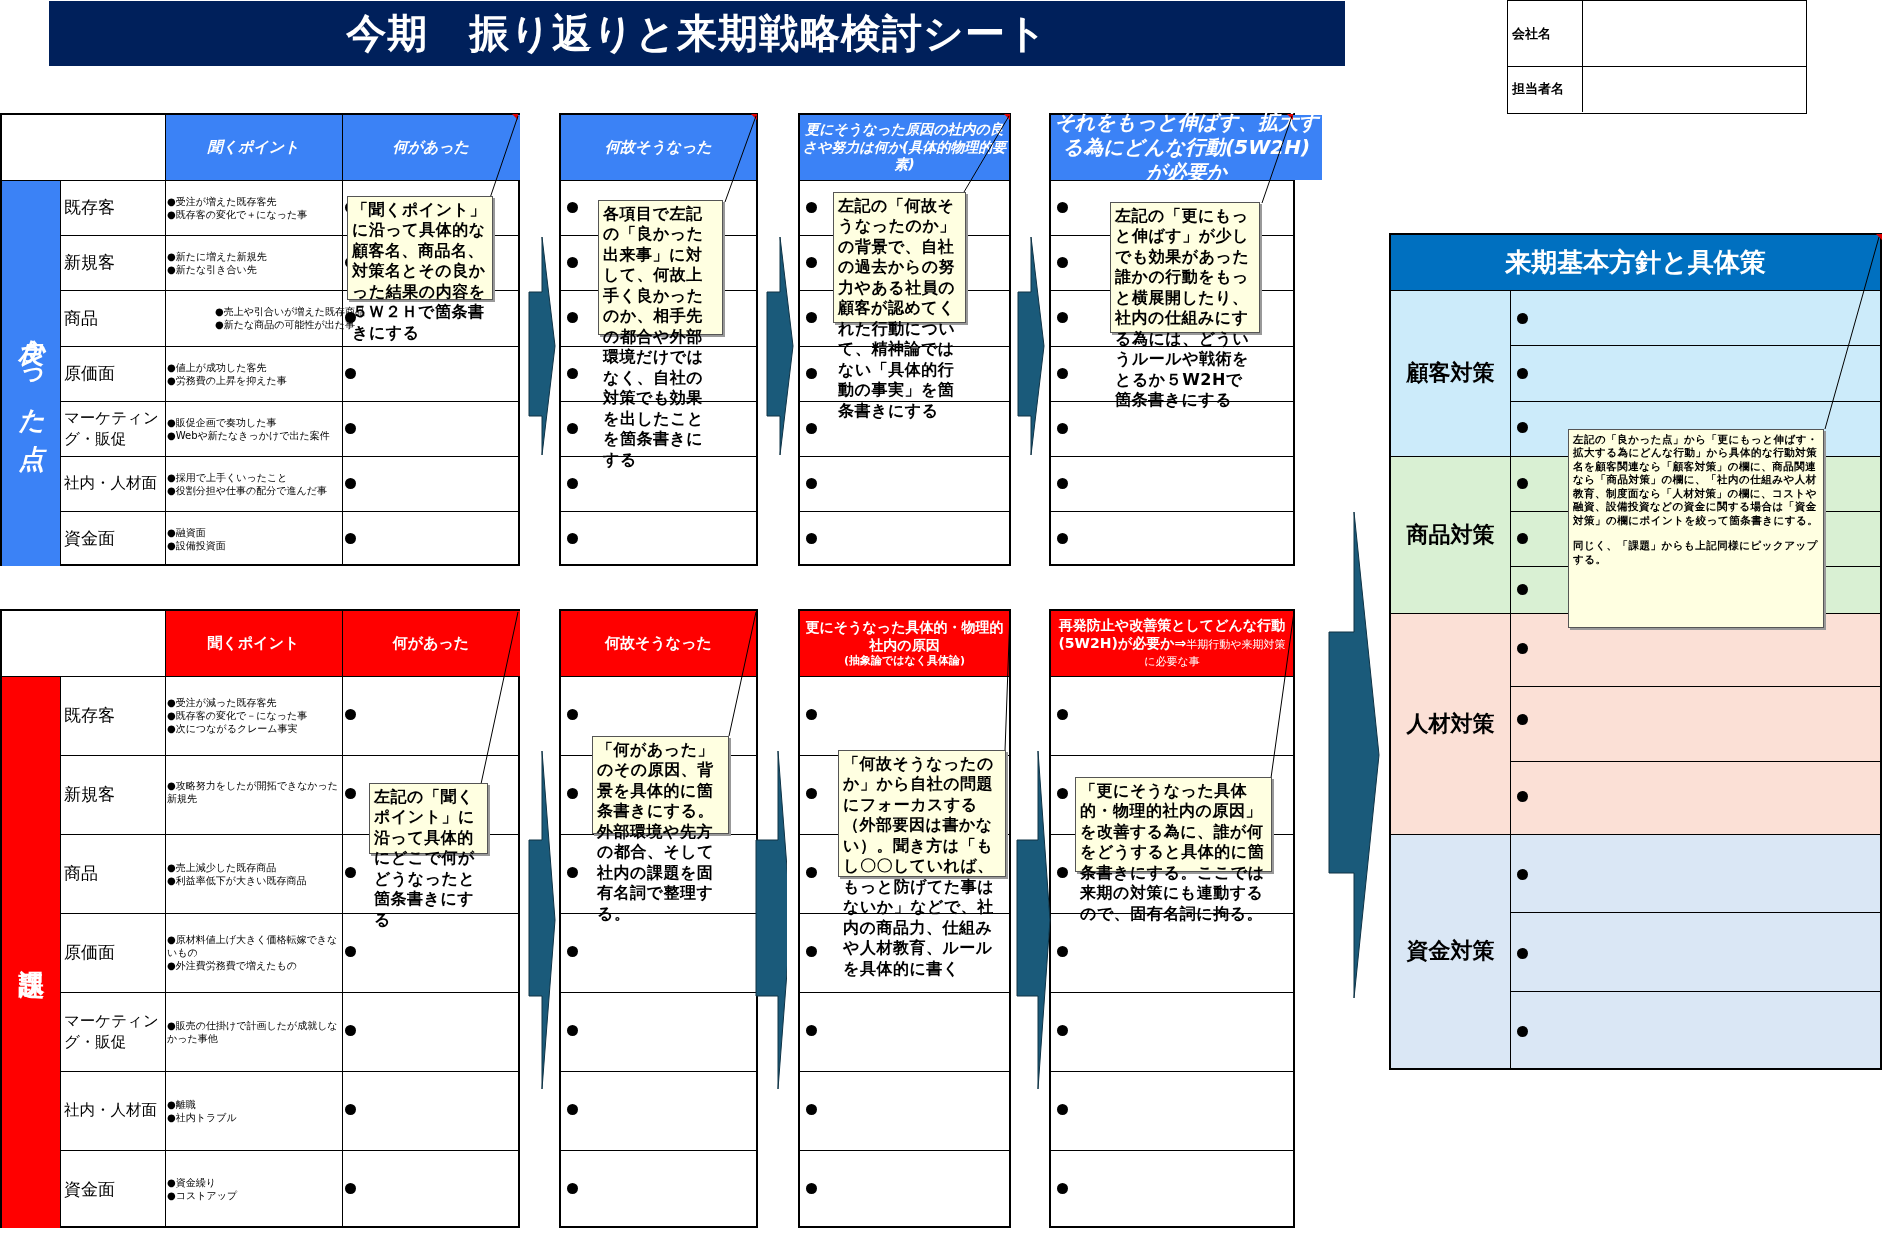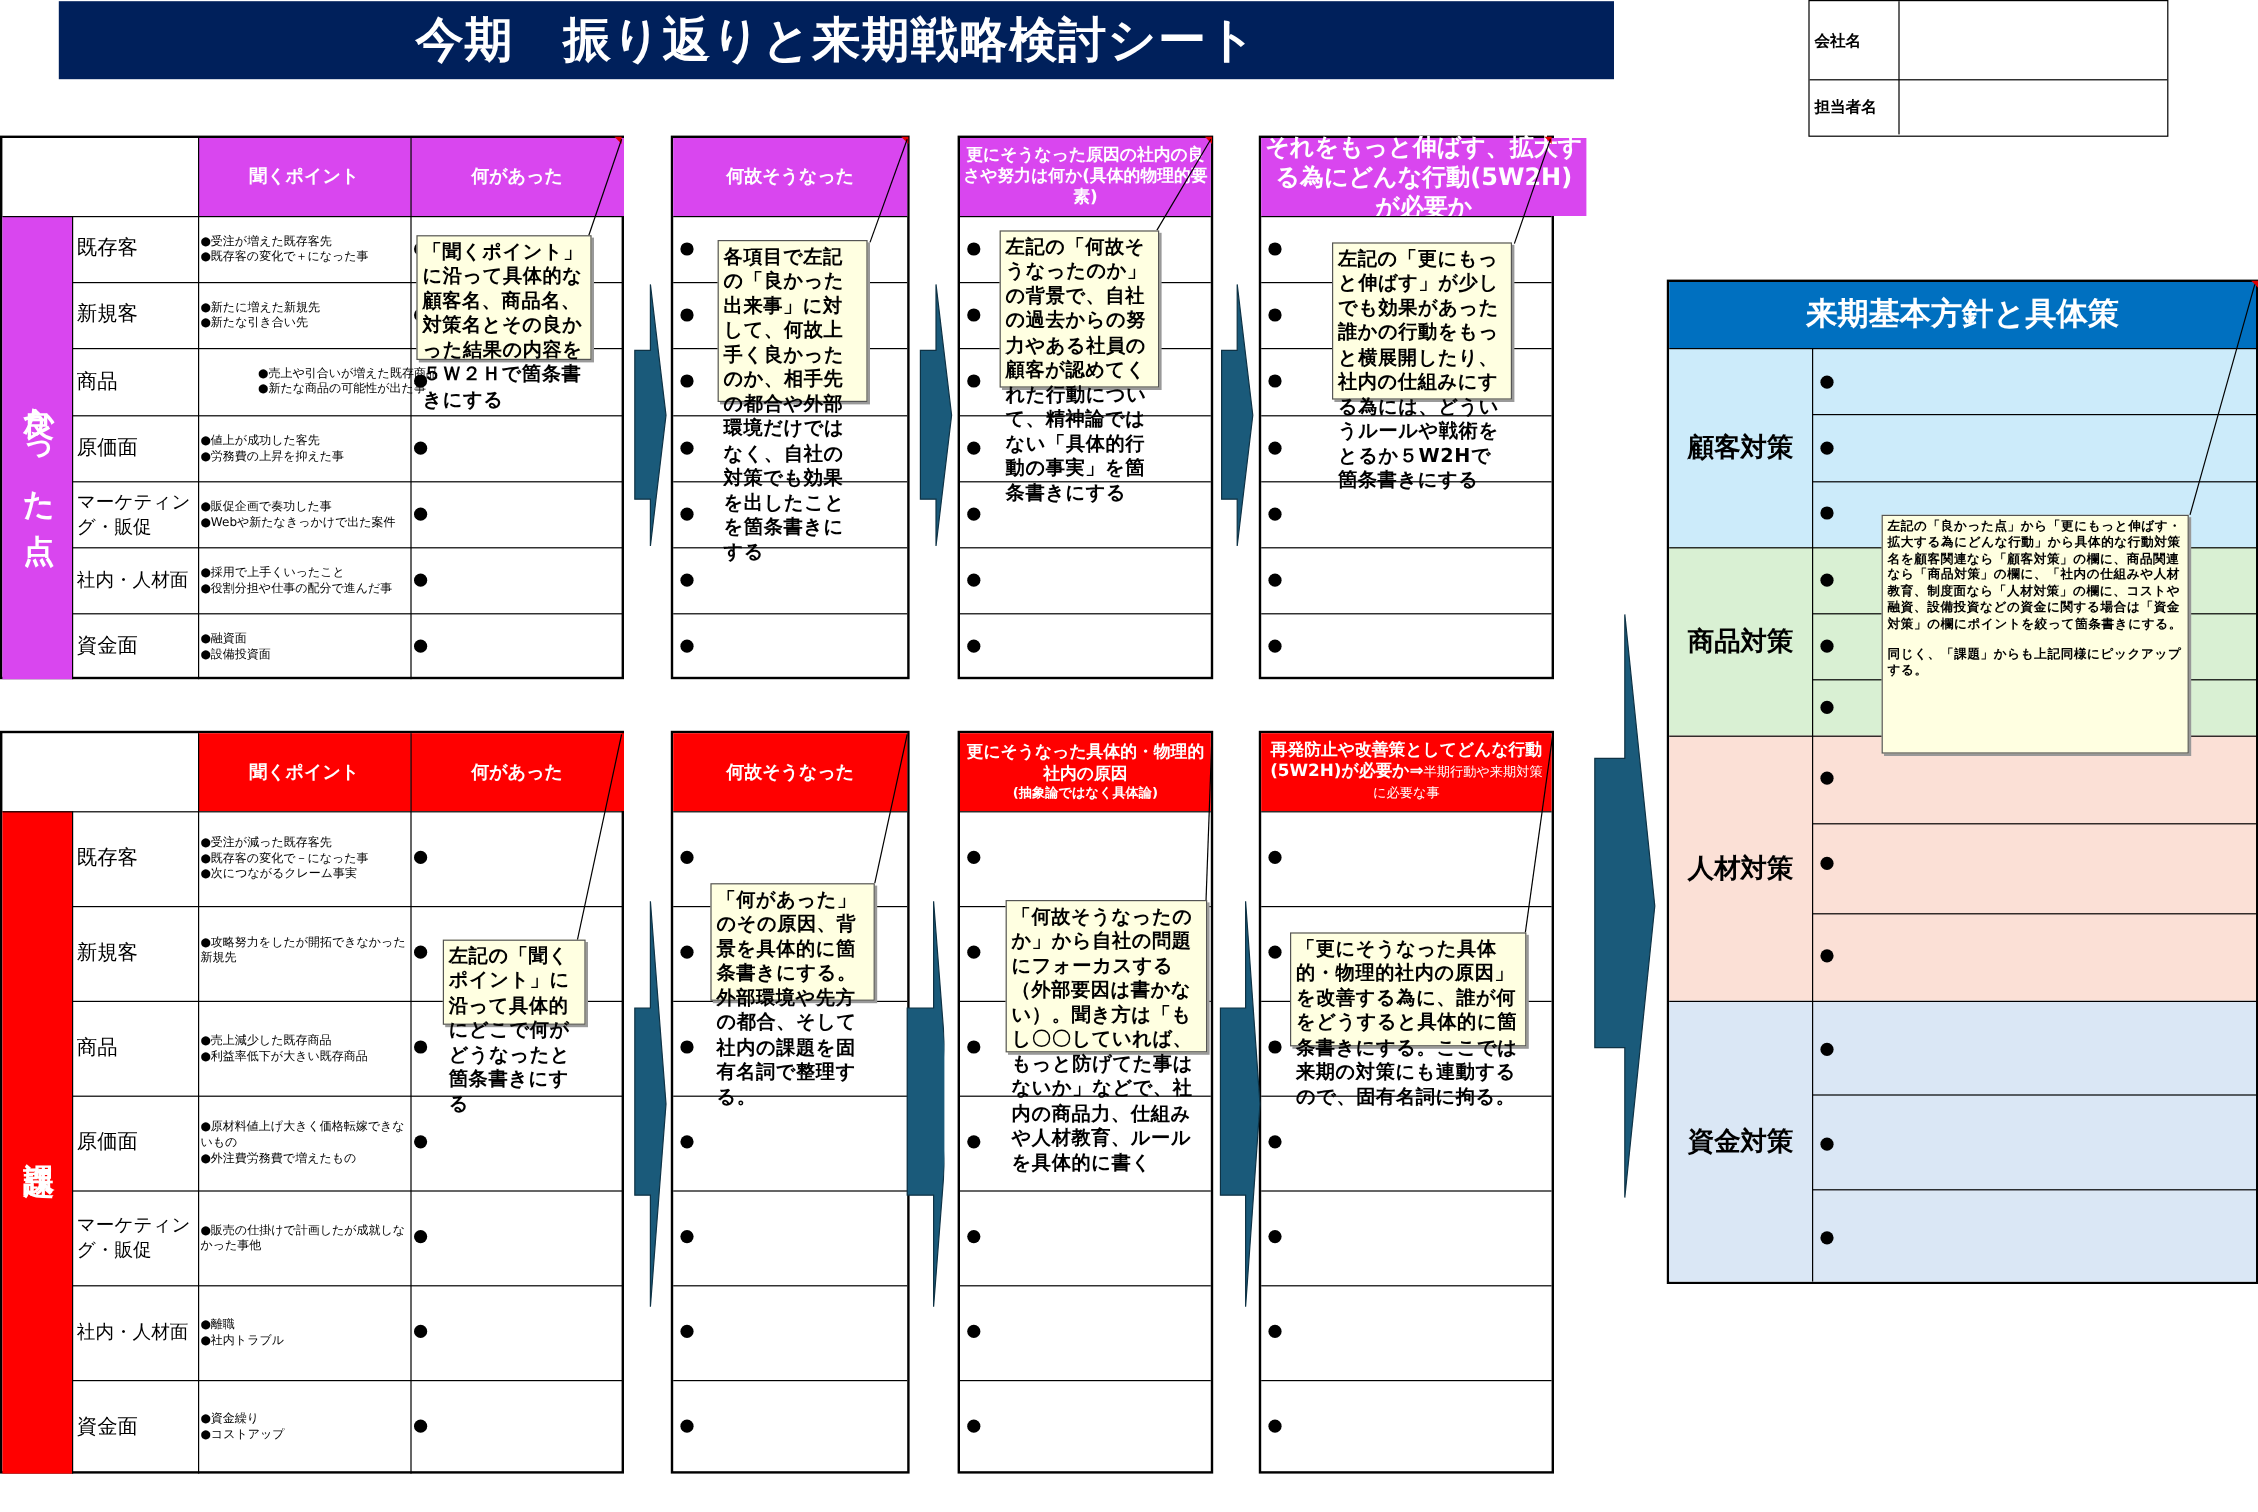--- a/index.html
+++ b/index.html
@@ -21,21 +21,21 @@
 
   
   .info-table { left:1507px; top:0; width:300px; height:114px; border:1.5px solid #000; }
   .info-row { position:absolute; left:0; width:100%; display:flex; }
   .info-label { width:75px; border-right:1.5px solid #000; height:100%; display:flex; align-items:center; padding-left:4px; font-size:13px; font-weight:bold; box-sizing:border-box; }
   .info-value { flex:1; height:100%; }
 
   
   .grid-table { border:2px solid #000; background:#fff; }
   .cell { position:absolute; box-sizing:border-box; }
-  .hdr-green { background:#d946ef; color:#fff; }
+  .hdr-green { background:#3b82f6; color:#fff;font-style:italic; }
   .hdr-red { background:#FF0000; color:#fff; }
   .hdr-text { display:flex; align-items:center; justify-content:center; text-align:center; font-weight:bold; line-height:1.25; }
   .hline { position:absolute; height:0; border-top:1.5px solid #000; }
   .vline { position:absolute; width:0; border-left:1.5px solid #000; }
   .side-label { color:#fff; font-weight:bold; font-size:26px; display:flex; align-items:center; justify-content:center; text-align:center; line-height:1.15; writing-mode:horizontal-tb; }
   .cat-label { display:flex; align-items:center; padding-left:4px; font-size:17px; line-height:1.3; }
   .hint { display:flex; flex-direction:column; justify-content:center; padding-left:2px; font-size:10px; line-height:1.3; }
   .hint span { display:block; }
   .dot { position:absolute; width:11px; height:11px; border-radius:50%; background:#000; }
 

